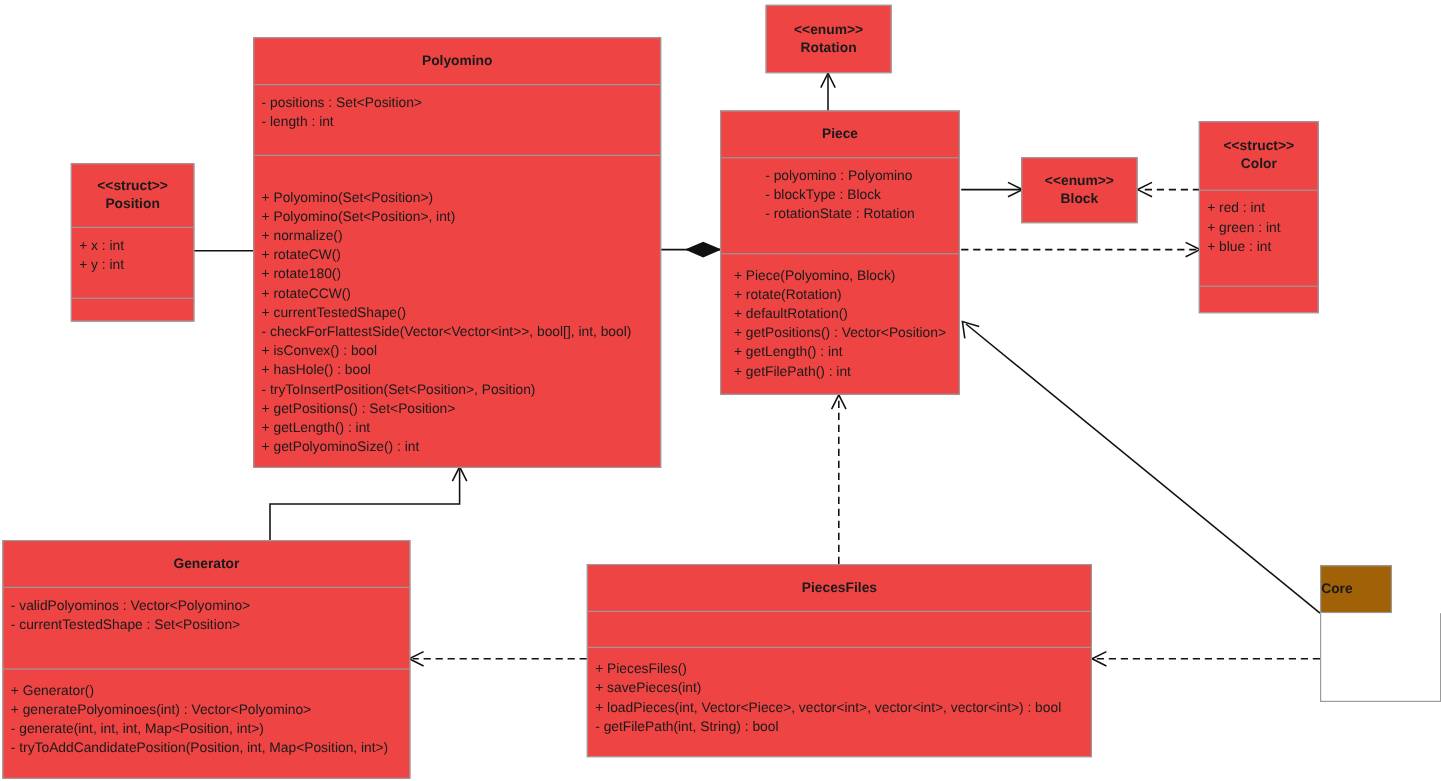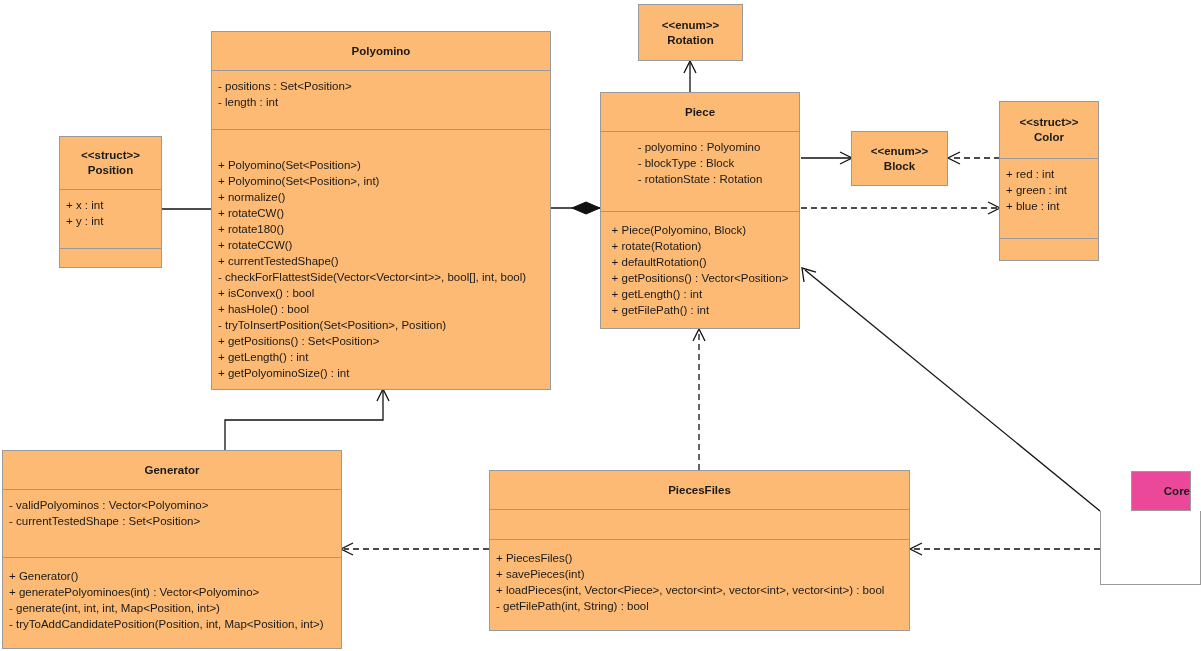--- a/index.html
+++ b/index.html
@@ -12,21 +12,21 @@
     width: 1201px;
     height: 651px;
     background: #ffffff;
     font-family: "Liberation Sans", sans-serif;
     overflow: hidden;
   }
   .umlclass {
     position: absolute;
     box-sizing: border-box;
     border: 1px solid #9a9a9a;
-    background: #fdba74;
+    background: #ef4444;
     display: flex;
     flex-direction: column;
   }
   .uml-title {
     box-sizing: border-box;
     text-align: center;
     font-weight: bold;
     font-size: 11.5px;
     color: #1a1a1a;
     display: flex;
@@ -84,28 +84,27 @@
     fill: #111111;
     stroke: #111111;
     stroke-width: 1;
   }
   
   .core-head {
     position: absolute;
     box-sizing: border-box;
     border: 1px solid #9a9a9a;
     border-bottom: 1px solid #9a9a9a;
-    background: #ec4899;
+    background: #a16207;
     font-weight: bold;
     font-size: 11.5px;
     color: #1a1a1a;
     display: flex;
     align-items: center;
-    justify-content: flex-end;
-    margin-left: 31px;
+    justify-content: flex-start;
   }
   .core-body {
     position: absolute;
     box-sizing: border-box;
     border: 1px solid #9a9a9a;
     border-top: none;
     background: #ffffff;
   }
 </style>
 </head>

